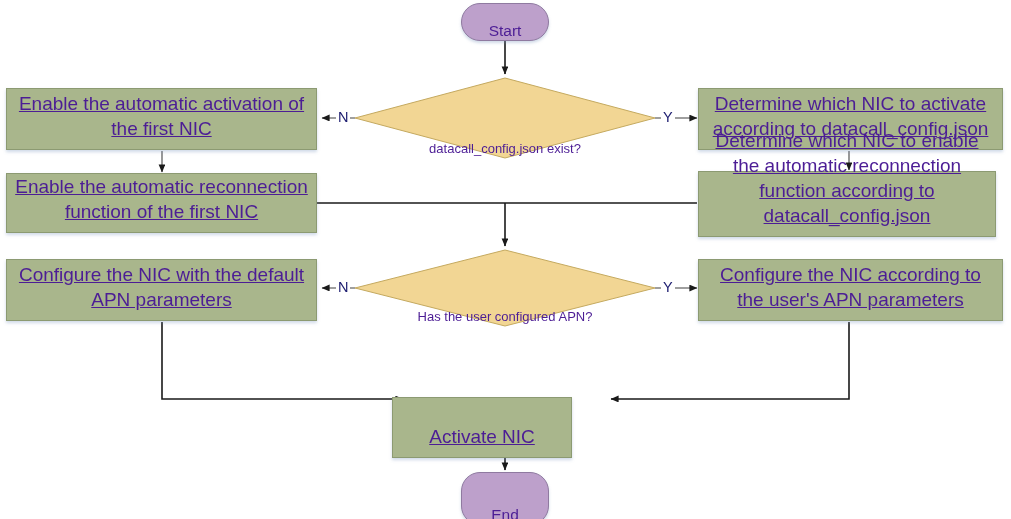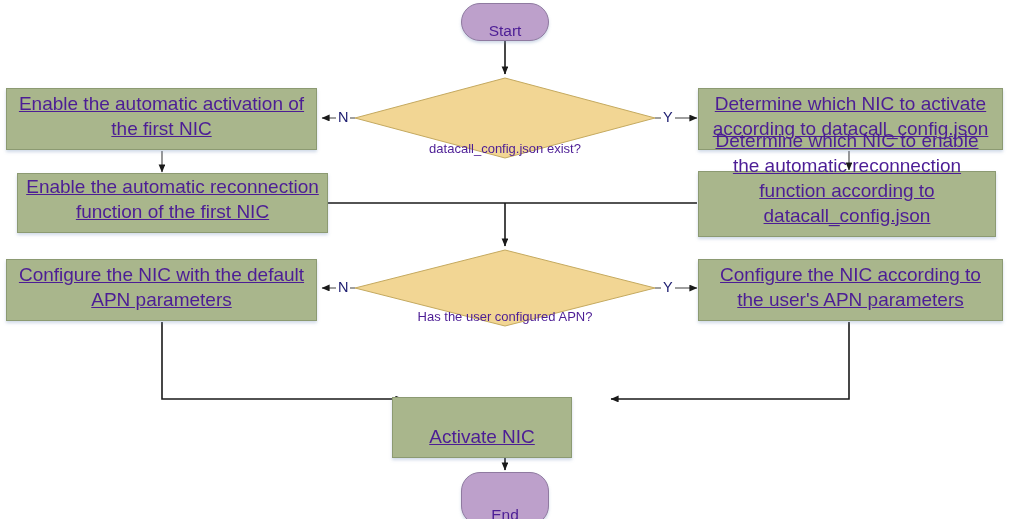--- a/index.html
+++ b/index.html
@@ -125,21 +125,21 @@
   </div>
 
   <div class="node proc" style="left:6px; top:88px; width:311px; height:62px;">
     <span>Enable the automatic activation of the first NIC</span>
   </div>
 
   <div class="node proc" style="left:698px; top:88px; width:305px; height:62px;">
     <span>Determine which NIC to activate according to datacall_config.json</span>
   </div>
 
-  <div class="node proc" style="left:17px; top:173px; width:311px; height:60px;">
+  <div class="node proc" style="left:6px; top:173px; width:311px; height:60px;">
     <span>Enable the automatic reconnection function of the first NIC</span>
   </div>
 
   <div class="node proc" style="left:698px; top:171px; width:298px; height:66px;">
     <span>Determine which NIC to enable the automatic reconnection function according to datacall_config.json</span>
   </div>
 
   <div class="node dec" style="left:355px; top:250px; width:300px; height:76px;">
     <span class="dec-label">Has the user configured APN?</span>
   </div>

